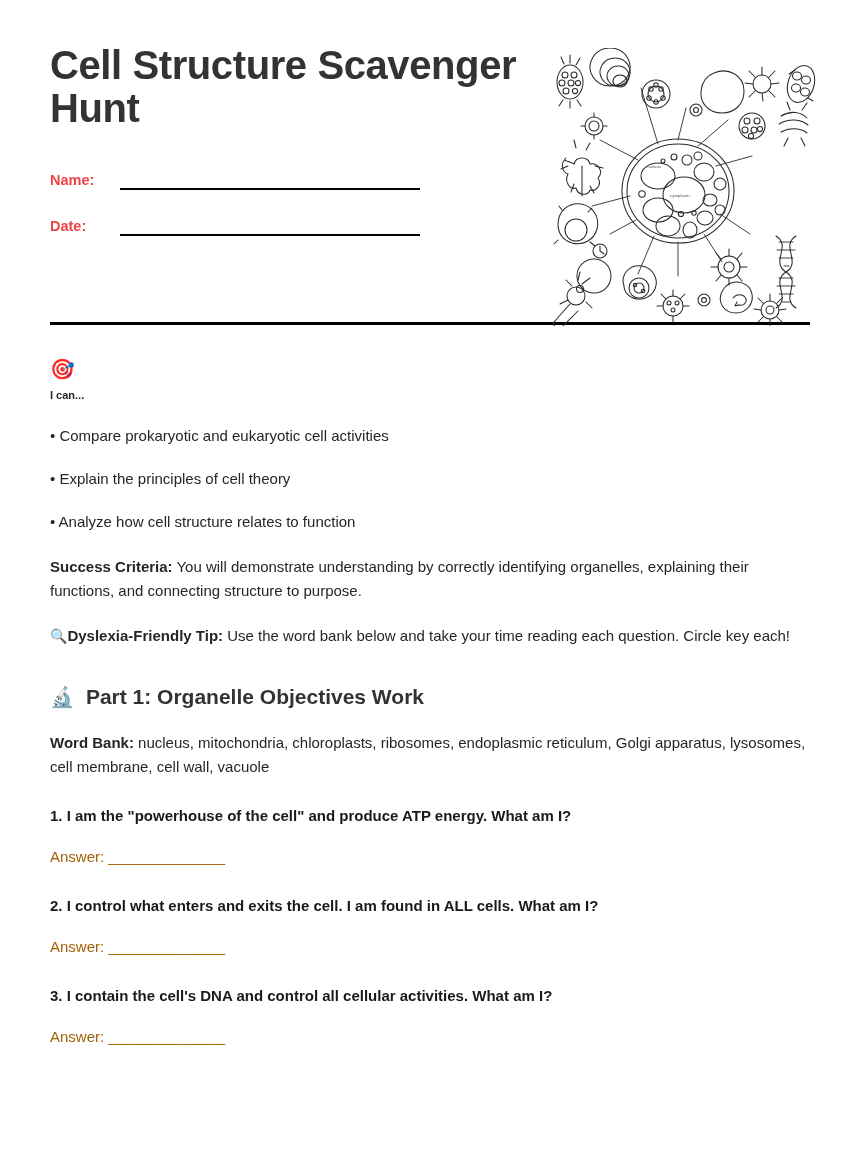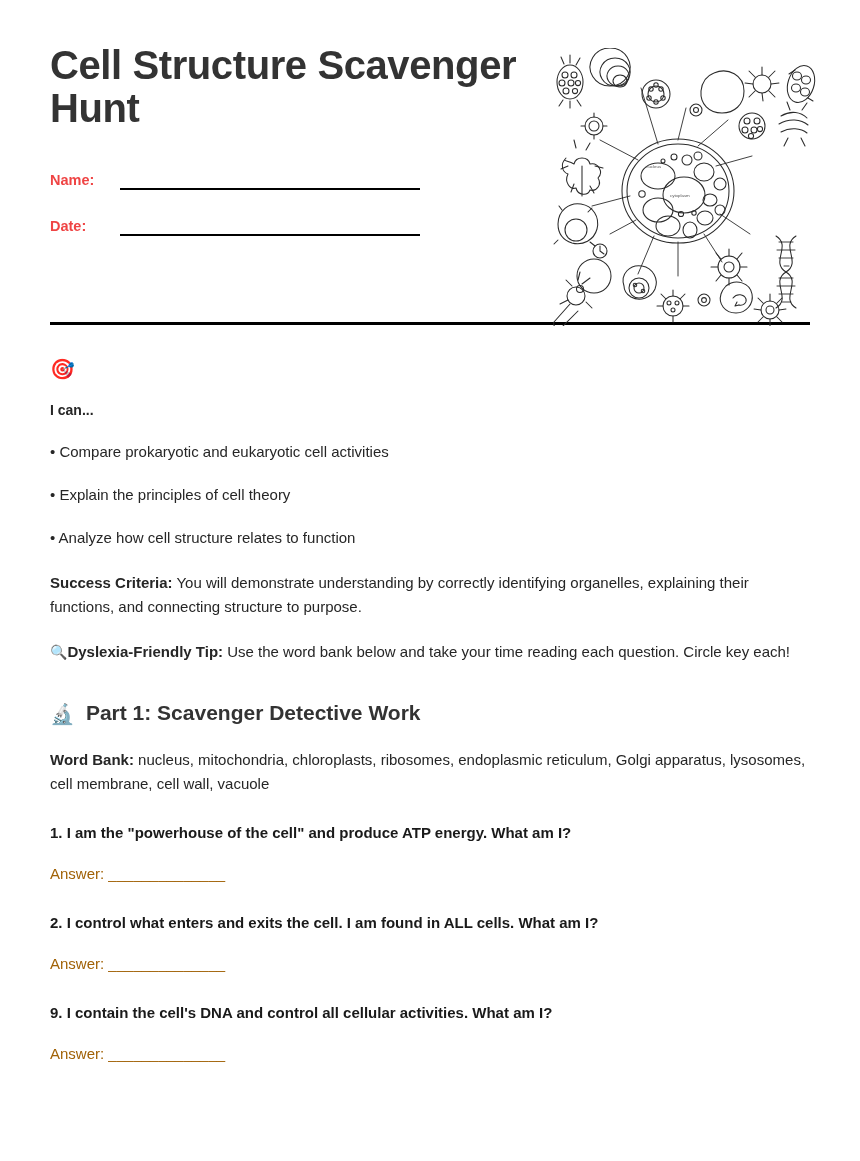--- a/index.html
+++ b/index.html
@@ -119,22 +119,22 @@
   }
 
   p.body-text {
     font-size: 15px;
     line-height: 1.6;
     color: #262626;
     margin: 21px 0 0 0;
   }
   p.ican {
     font-weight: bold;
-    font-size: 14px;
-    margin-top: 20px;
+    font-size: 11px;
+    margin-top: 8px;
   }
   p.bullet {
     font-size: 15px;
     margin-top: 19px;
   }
   .lead {
     font-weight: bold;
   }
   p.tip .emoji {
     font-size: 14px;
@@ -393,28 +393,28 @@
     <p class="body-text bullet">• Compare prokaryotic and eukaryotic cell activities</p>
     <p class="body-text bullet">• Explain the principles of cell theory</p>
     <p class="body-text bullet">• Analyze how cell structure relates to function</p>
 
     <p class="body-text"><span class="lead">Success Criteria:</span><span> You will demonstrate understanding by correctly identifying organelles, explaining their functions, and connecting structure to purpose.</span></p>
 
     <p class="body-text tip"><span class="emoji">🔍</span><span class="lead">Dyslexia-Friendly Tip:</span><span> Use the word bank below and take your time reading each question. Circle key each!</span></p>
 
     <h2 class="part-heading">
       <span class="emoji">🔬</span>
-      <span>Part 1: Scavenger Detective Work</span>
+      <span>Part 1: Organelle Objectives Work</span>
     </h2>
 
     <p class="body-text"><span class="lead">Word Bank:</span><span> nucleus, mitochondria, chloroplasts, ribosomes, endoplasmic reticulum, Golgi apparatus, lysosomes, cell membrane, cell wall, vacuole</span></p>
 
     <p class="question">1. I am the "powerhouse of the cell" and produce ATP energy. What am I?</p>
     <p class="answer">Answer: ______________</p>
 
     <p class="question">2. I control what enters and exits the cell. I am found in ALL cells. What am I?</p>
     <p class="answer">Answer: ______________</p>
 
-    <p class="question">9. I contain the cell's DNA and control all cellular activities. What am I?</p>
+    <p class="question">3. I contain the cell's DNA and control all cellular activities. What am I?</p>
     <p class="answer">Answer: ______________</p>
 
   </div>
 </div>
 
 </body></html>

